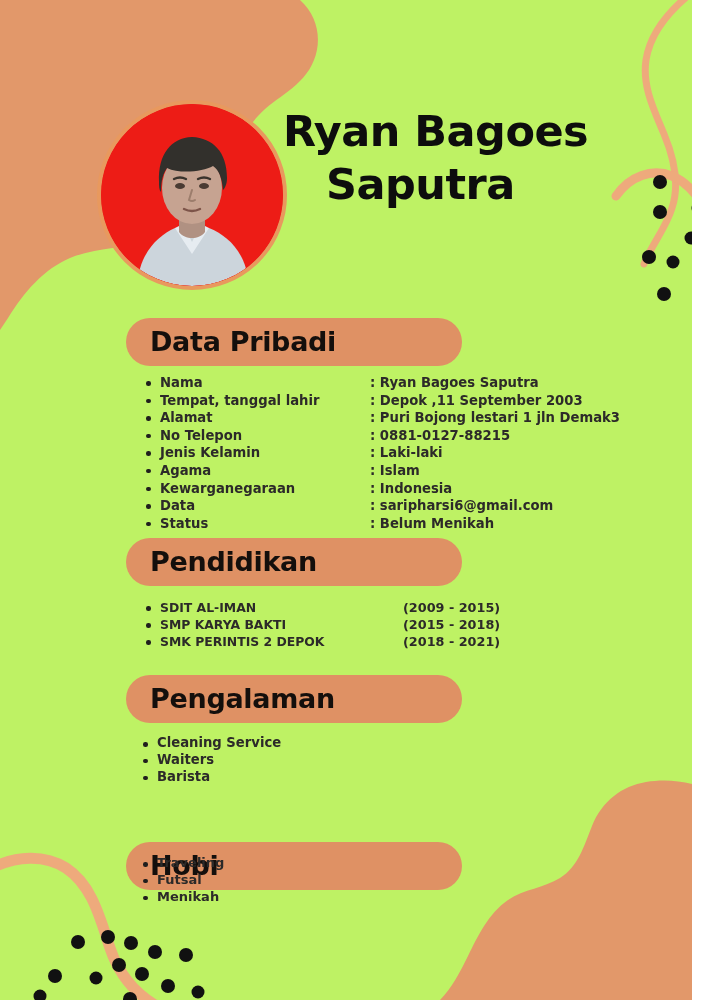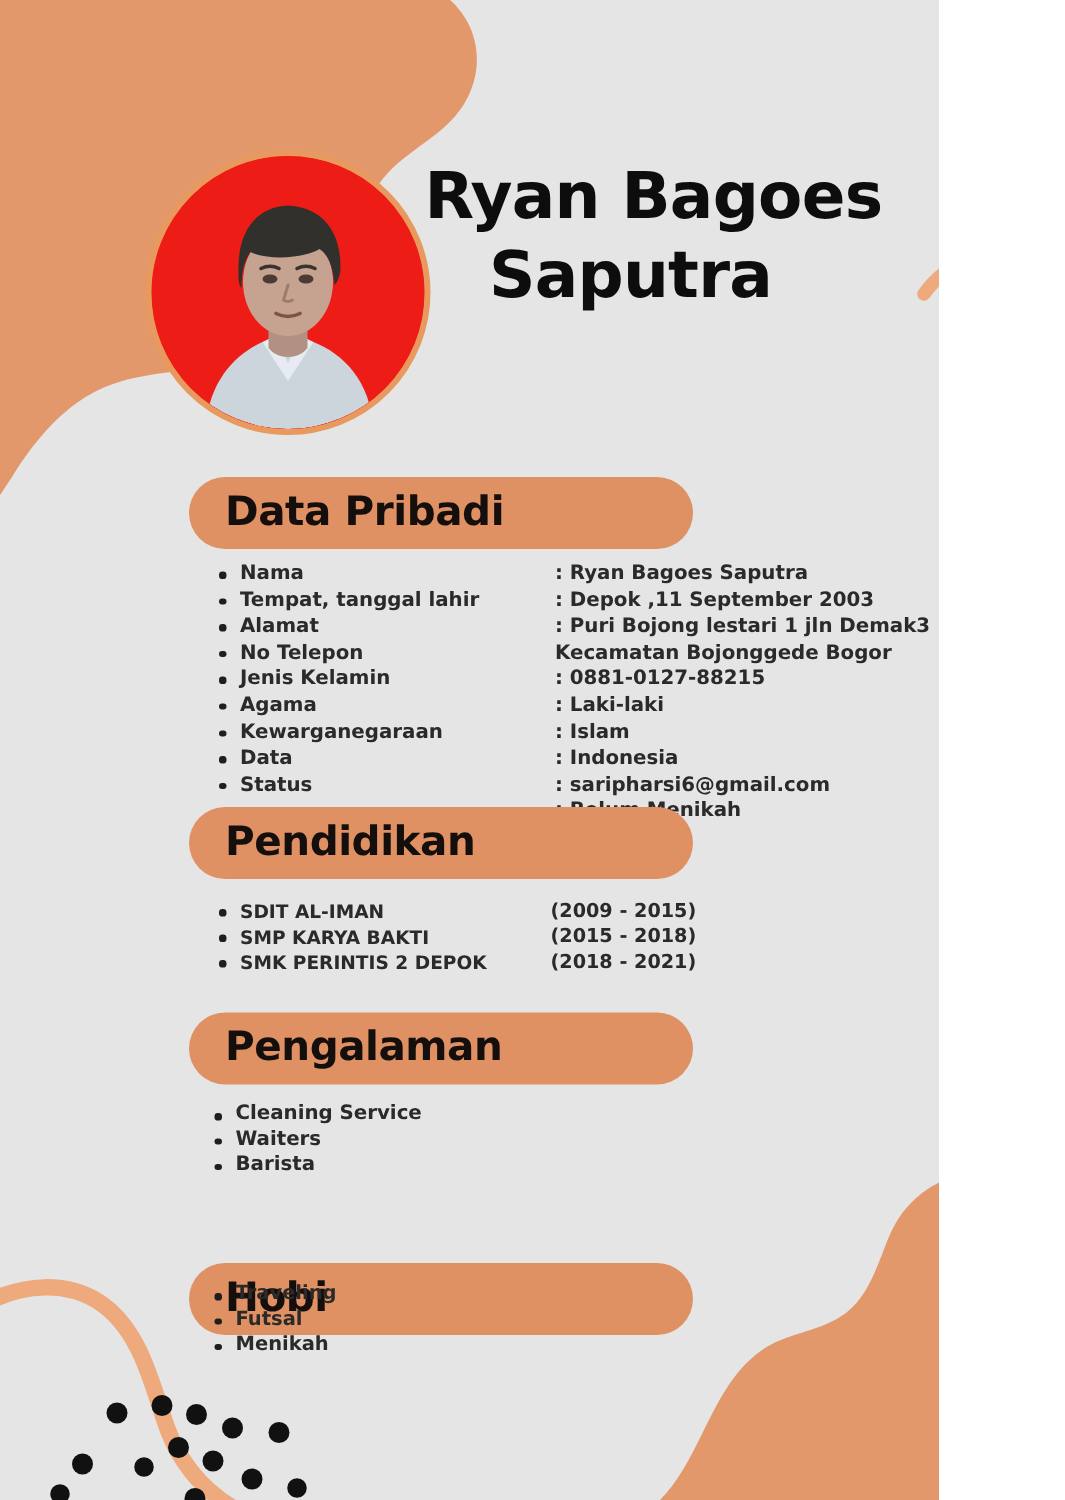--- a/index.html
+++ b/index.html
@@ -10,23 +10,23 @@
   body {
     width: 710px;
     height: 1000px;
     background: #ffffff;
     font-family: "DejaVu Sans", "Liberation Sans", sans-serif;
     position: relative;
     overflow: hidden;
   }
   #page {
     position: relative;
-    width: 626px;
+    width: 692px;
     height: 1000px;
-    background: #e5e5e5;
+    background: #bef264;
     overflow: hidden;
   }
 
   
   .decor {
     position: absolute;
     top: 0; left: 0;
     width: 710px;
     height: 1000px;
     pointer-events: none;
@@ -137,20 +137,21 @@
 
   
   #edu-items { left: 143px; top: 599px; }
   #edu-items li { font-size: 12.4px; line-height: 17.2px; }
   #edu-years { left: 367px; top: 599px; }
   #edu-years .y {
     font-size: 12.8px;
     line-height: 17.2px;
     color: #2c2a29;
     white-space: nowrap;
+    margin-left: 36px;
   }
 
   
   #exp-items { left: 140px; top: 735px; }
   #exp-items li { font-size: 13.2px; line-height: 16.8px; }
 
   
   #hob-items { left: 140px; top: 855px; }
   #hob-items li { font-size: 13px; line-height: 16.8px; }
 </style>
@@ -271,21 +272,20 @@
       <li>Kewarganegaraan</li>
       <li>Data</li>
       <li>Status</li>
     </ul>
   </div>
 
   <div class="blk" id="pd-values">
     <div class="v">: Ryan Bagoes Saputra</div>
     <div class="v">: Depok ,11 September 2003</div>
     <div class="v">: Puri Bojong lestari 1 jln Demak3</div>
-    <div class="v">Kecamatan Bojonggede Bogor</div>
     <div class="v">: 0881-0127-88215</div>
     <div class="v">: Laki-laki</div>
     <div class="v">: Islam</div>
     <div class="v">: Indonesia</div>
     <div class="v">: saripharsi6@gmail.com</div>
     <div class="v">: Belum Menikah</div>
   </div>
 
   <div class="bar" style="top:538px;">
     <span class="bar-label">Pendidikan</span>

